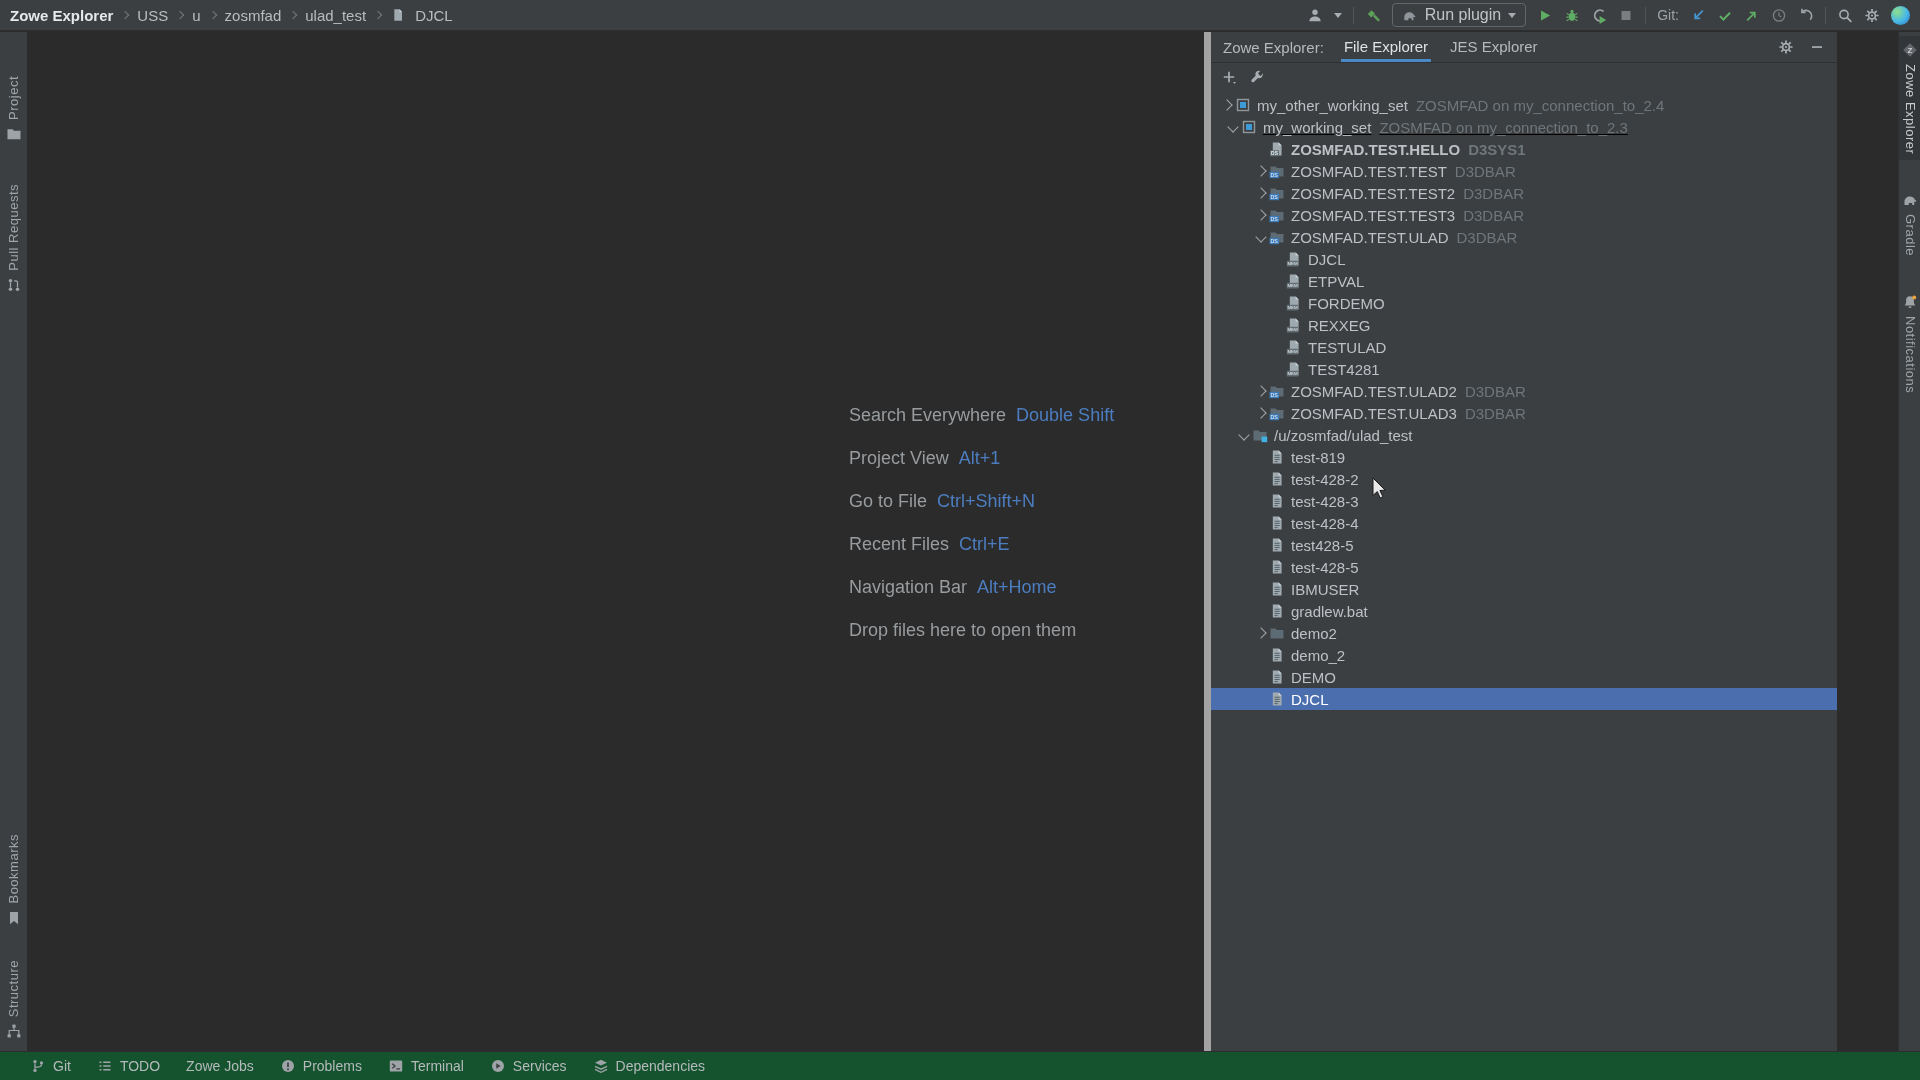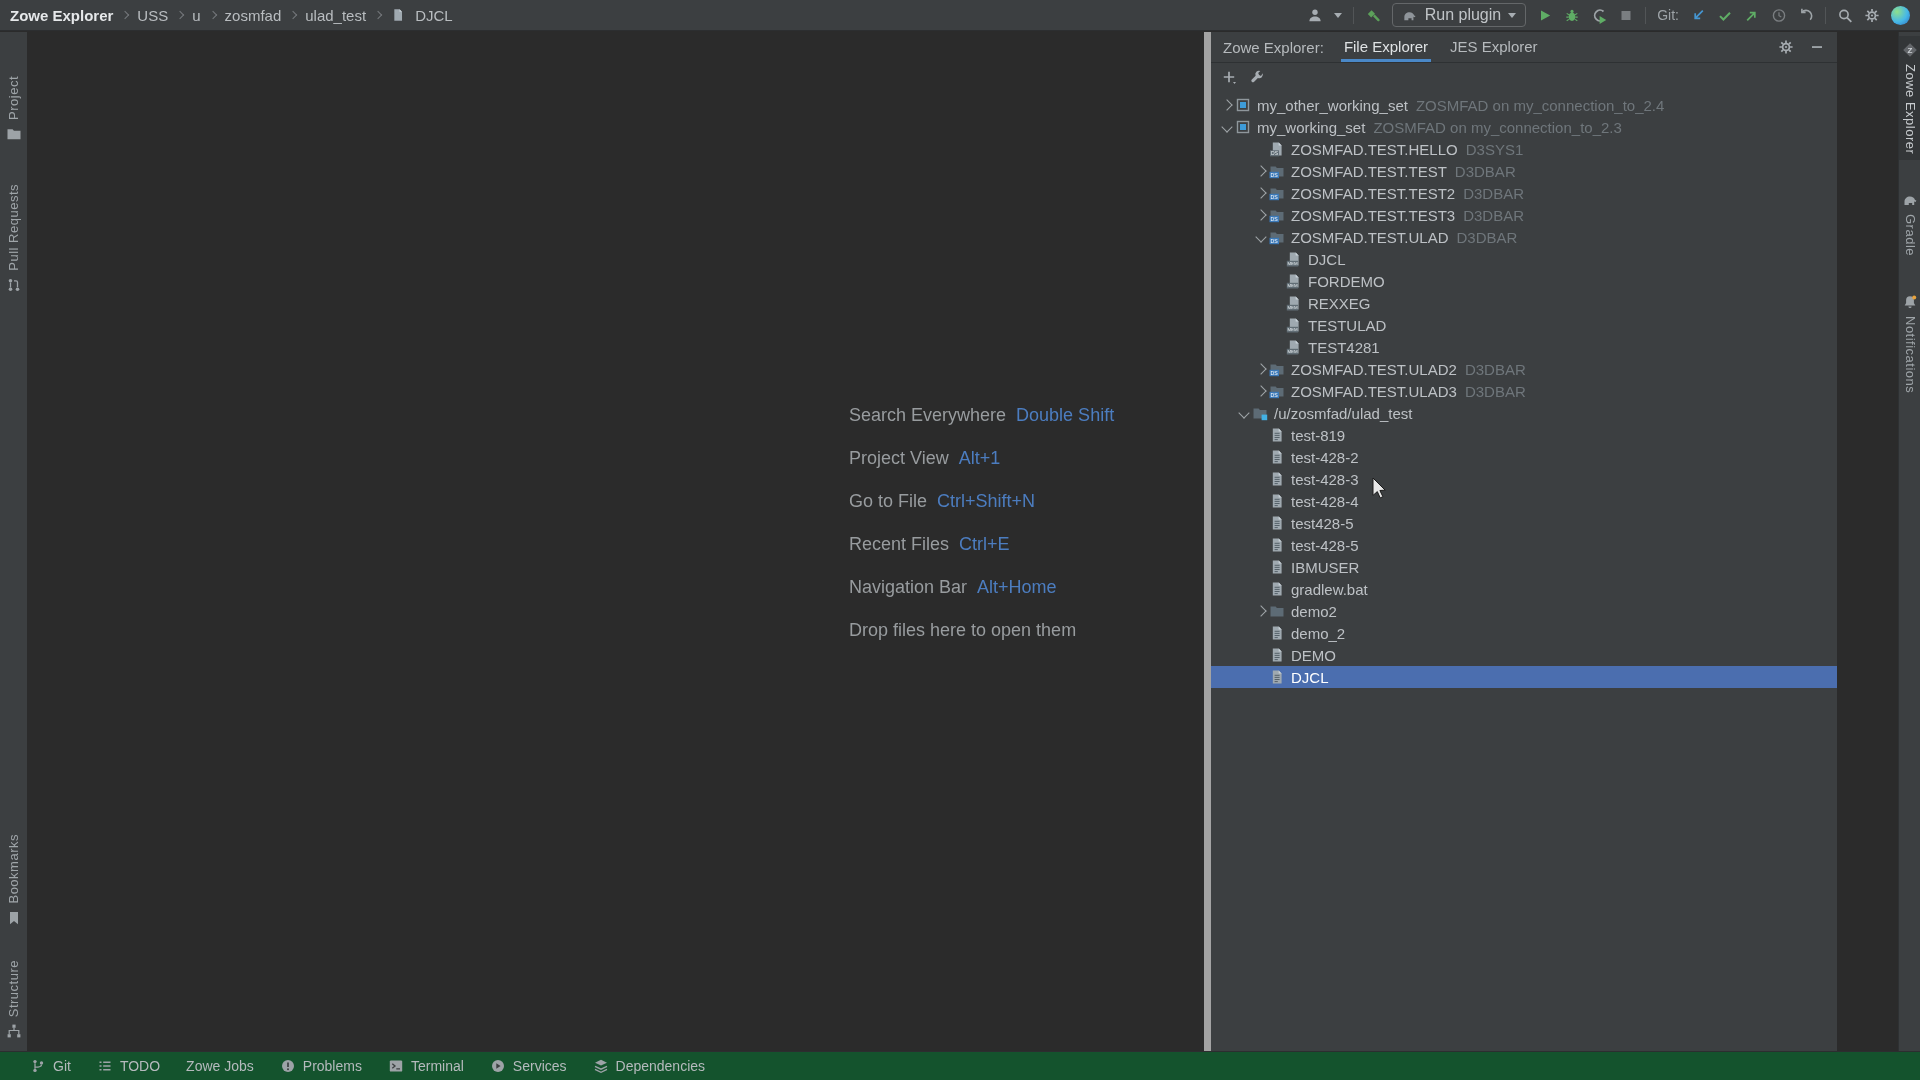--- a/index.html
+++ b/index.html
@@ -316,34 +316,34 @@
         </span>
         <span class="icon">
           <svg width="16" height="16" viewBox="0 0 16 16">
             <rect x="2.5" y="2.5" width="11" height="11" fill="none" stroke="#8f979c" stroke-width="1.4"></rect>
             <rect x="5" y="5" width="6" height="6" fill="#3d9bd8"></rect>
           </svg>
         </span>
         <span class="tlabel">my_other_working_set</span>
         <span class="tsuffix">ZOSMFAD on my_connection_to_2.4</span>
       </div>
-      <div class="trow" style="padding-left: 7px;">
+      <div class="trow" style="padding-left: 13px; text-decoration: underline;">
         <span class="chevslot">
           <span class="chevron expanded"></span>
         </span>
         <span class="icon">
           <svg width="16" height="16" viewBox="0 0 16 16">
             <rect x="2.5" y="2.5" width="11" height="11" fill="none" stroke="#8f979c" stroke-width="1.4"></rect>
             <rect x="5" y="5" width="6" height="6" fill="#3d9bd8"></rect>
           </svg>
         </span>
         <span class="tlabel">my_working_set</span>
         <span class="tsuffix">ZOSMFAD on my_connection_to_2.3</span>
       </div>
-      <div class="trow" style="padding-left: 41px;">
+      <div class="trow" style="padding-left: 41px; font-weight: bold;">
         <span class="chevslot"></span>
         <span class="icon">
           <svg width="16" height="16" viewBox="0 0 16 16">
             <path d="M3.8 1.5h5.9l2.9 2.9v10.1H3.8z" fill="#9fa9b0"></path>
             <path d="M9.7 1.5v2.9h2.9z" fill="#c9d2d8"></path>
             <rect x="1" y="9.3" width="9" height="6" fill="#616d75"></rect>
             <text x="5.5" y="14.2" font-size="5" fill="#e6ecef" text-anchor="middle" font-family="Liberation Sans,sans-serif">DS</text>
           </svg>
         </span>
         <span class="tlabel">ZOSMFAD.TEST.HELLO</span>
@@ -409,20 +409,32 @@
         <span class="chevslot"></span>
         <span class="icon">
           <svg width="16" height="16" viewBox="0 0 16 16">
             <path d="M3.8 1.5h5.9l2.9 2.9v10.1H3.8z" fill="#9fa9b0"></path>
             <path d="M9.7 1.5v2.9h2.9z" fill="#c9d2d8"></path>
             <rect x="0.8" y="9.8" width="11.4" height="5.7" fill="#616d75"></rect>
             <text x="6.5" y="14.4" font-size="4.4" fill="#e6ecef" text-anchor="middle" font-family="Liberation Sans,sans-serif">MEM</text>
           </svg>
         </span>
         <span class="tlabel">DJCL</span>
+      </div>
+      <div class="trow" style="padding-left: 58px;">
+        <span class="chevslot"></span>
+        <span class="icon">
+          <svg width="16" height="16" viewBox="0 0 16 16">
+            <path d="M3.8 1.5h5.9l2.9 2.9v10.1H3.8z" fill="#9fa9b0"></path>
+            <path d="M9.7 1.5v2.9h2.9z" fill="#c9d2d8"></path>
+            <rect x="0.8" y="9.8" width="11.4" height="5.7" fill="#616d75"></rect>
+            <text x="6.5" y="14.4" font-size="4.4" fill="#e6ecef" text-anchor="middle" font-family="Liberation Sans,sans-serif">MEM</text>
+          </svg>
+        </span>
+        <span class="tlabel">ETPVAL</span>
       </div>
       <div class="trow" style="padding-left: 58px;">
         <span class="chevslot"></span>
         <span class="icon">
           <svg width="16" height="16" viewBox="0 0 16 16">
             <path d="M3.8 1.5h5.9l2.9 2.9v10.1H3.8z" fill="#9fa9b0"></path>
             <path d="M9.7 1.5v2.9h2.9z" fill="#c9d2d8"></path>
             <rect x="0.8" y="9.8" width="11.4" height="5.7" fill="#616d75"></rect>
             <text x="6.5" y="14.4" font-size="4.4" fill="#e6ecef" text-anchor="middle" font-family="Liberation Sans,sans-serif">MEM</text>
           </svg>

